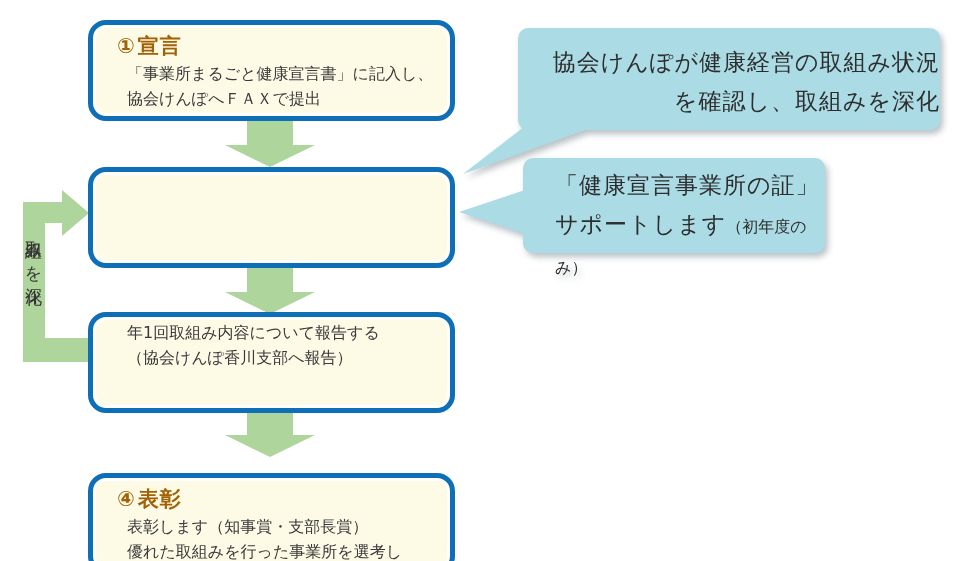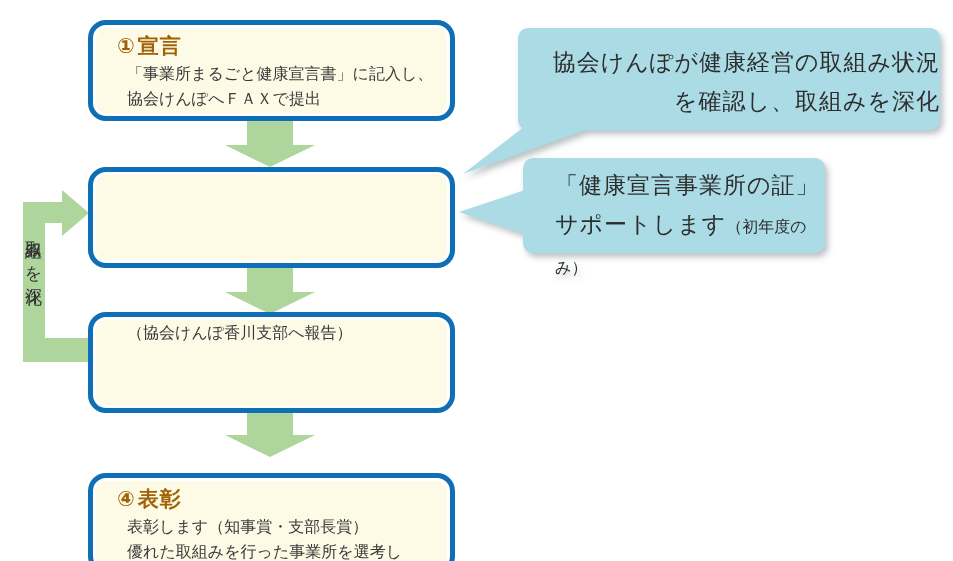--- a/index.html
+++ b/index.html
@@ -107,20 +107,21 @@
     </div>
   </div>
 
   <div class="down-arrow" style="top:267px;">
     <div class="arrow-stem"></div>
     <div class="arrow-head"></div>
   </div>
 
   <div class="step-box" style="top:312px;">
     <div class="step-body">
+      <div>年1回取組み内容について報告する</div>
       <div>（協会けんぽ香川支部へ報告）</div>
     </div>
   </div>
 
   <div class="down-arrow" style="top:410px;">
     <div class="arrow-stem"></div>
     <div class="arrow-head"></div>
   </div>
 
   <div class="step-box" style="top:473px;">

